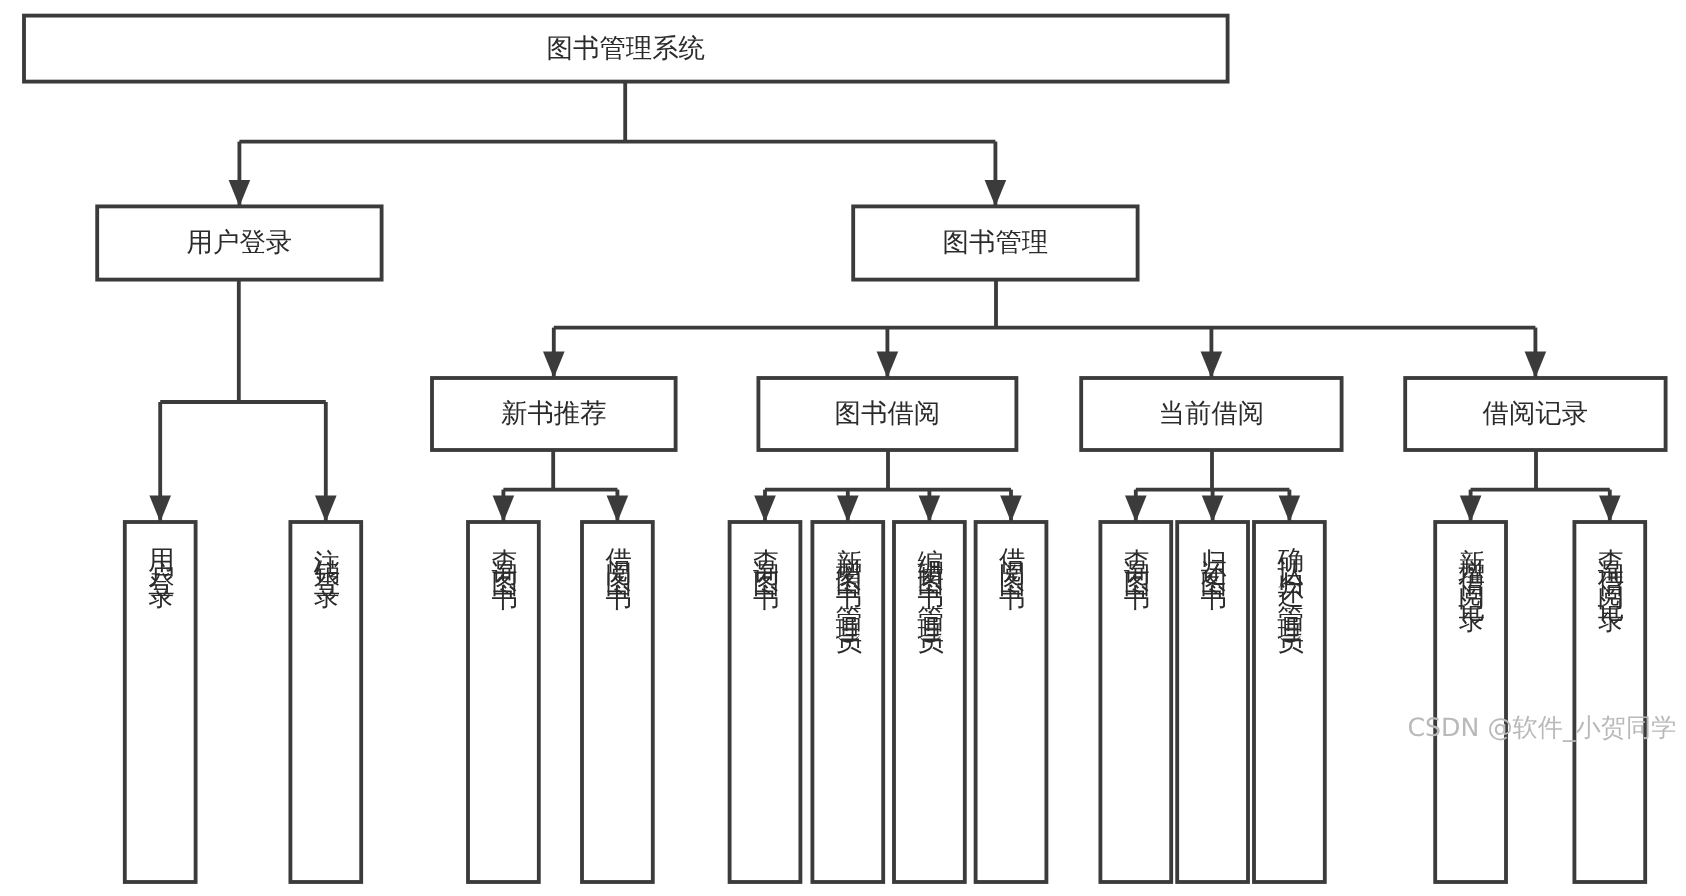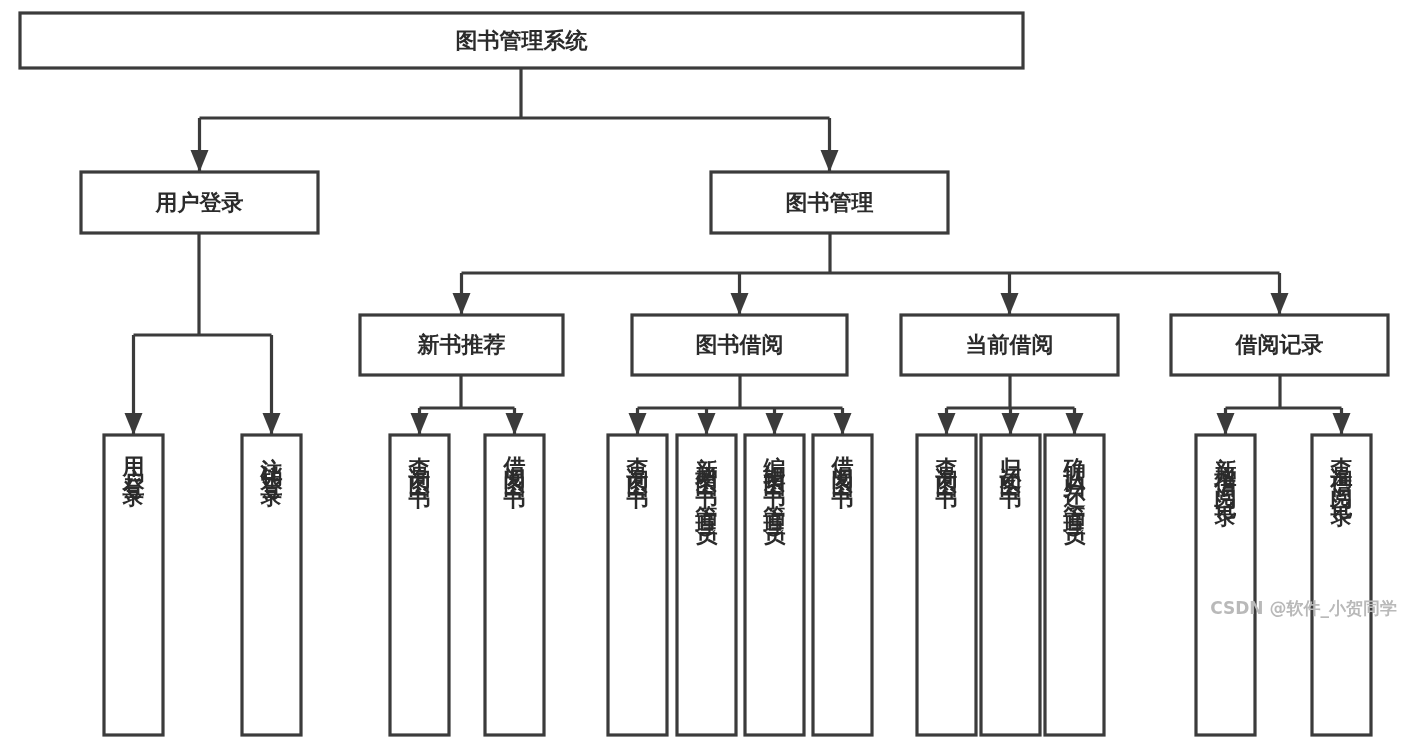--- a/index.html
+++ b/index.html
@@ -2,21 +2,21 @@
 <html><head>
 <meta charset="utf-8">
 <title>图书管理系统 功能结构图</title>
 <style>
   html,body{margin:0;padding:0;background:#ffffff;}
   body{
     width:1405px;height:747px;
     font-family:"Liberation Sans","DejaVu Sans",sans-serif;
     overflow:hidden;
   }
-  #diagram-root{position:relative;width:1405px;height:626px;background:#fff;font-weight:bold;}
+  #diagram-root{position:relative;width:1405px;height:626px;background:#fff;}
   svg#flow{position:absolute;left:0;top:0;width:1405px;height:747px;display:block;}
   .node-rect{fill:#ffffff;stroke:#3b3b3b;stroke-width:3.2;}
   .conn{stroke:#3b3b3b;stroke-width:3.2;fill:none;stroke-linecap:butt;}
   .arrowhead{fill:#3b3b3b;stroke:none;}
   .node-label{
     font-family:"DejaVu Sans","Liberation Sans",sans-serif;
     fill:#2b2b2b;
     font-size:22px;
     dominant-baseline:middle;
   }
@@ -35,21 +35,21 @@
     font-size:22px;
     color:#2b2b2b;
     line-height:1;
     letter-spacing:2px;
     white-space:nowrap;
   }
   .watermark{
     position:absolute;
     right:8px;bottom:6px;
     font-family:"DejaVu Sans","Liberation Sans",sans-serif;
-    font-size:17px;
+    font-size:21px;
     color:#b9b9b9;
     white-space:nowrap;
     user-select:none;
   }
 </style>
 </head>
 <body>
 
 <div id="diagram-root">
   <svg id="flow" viewBox="0 0 1405 747">

